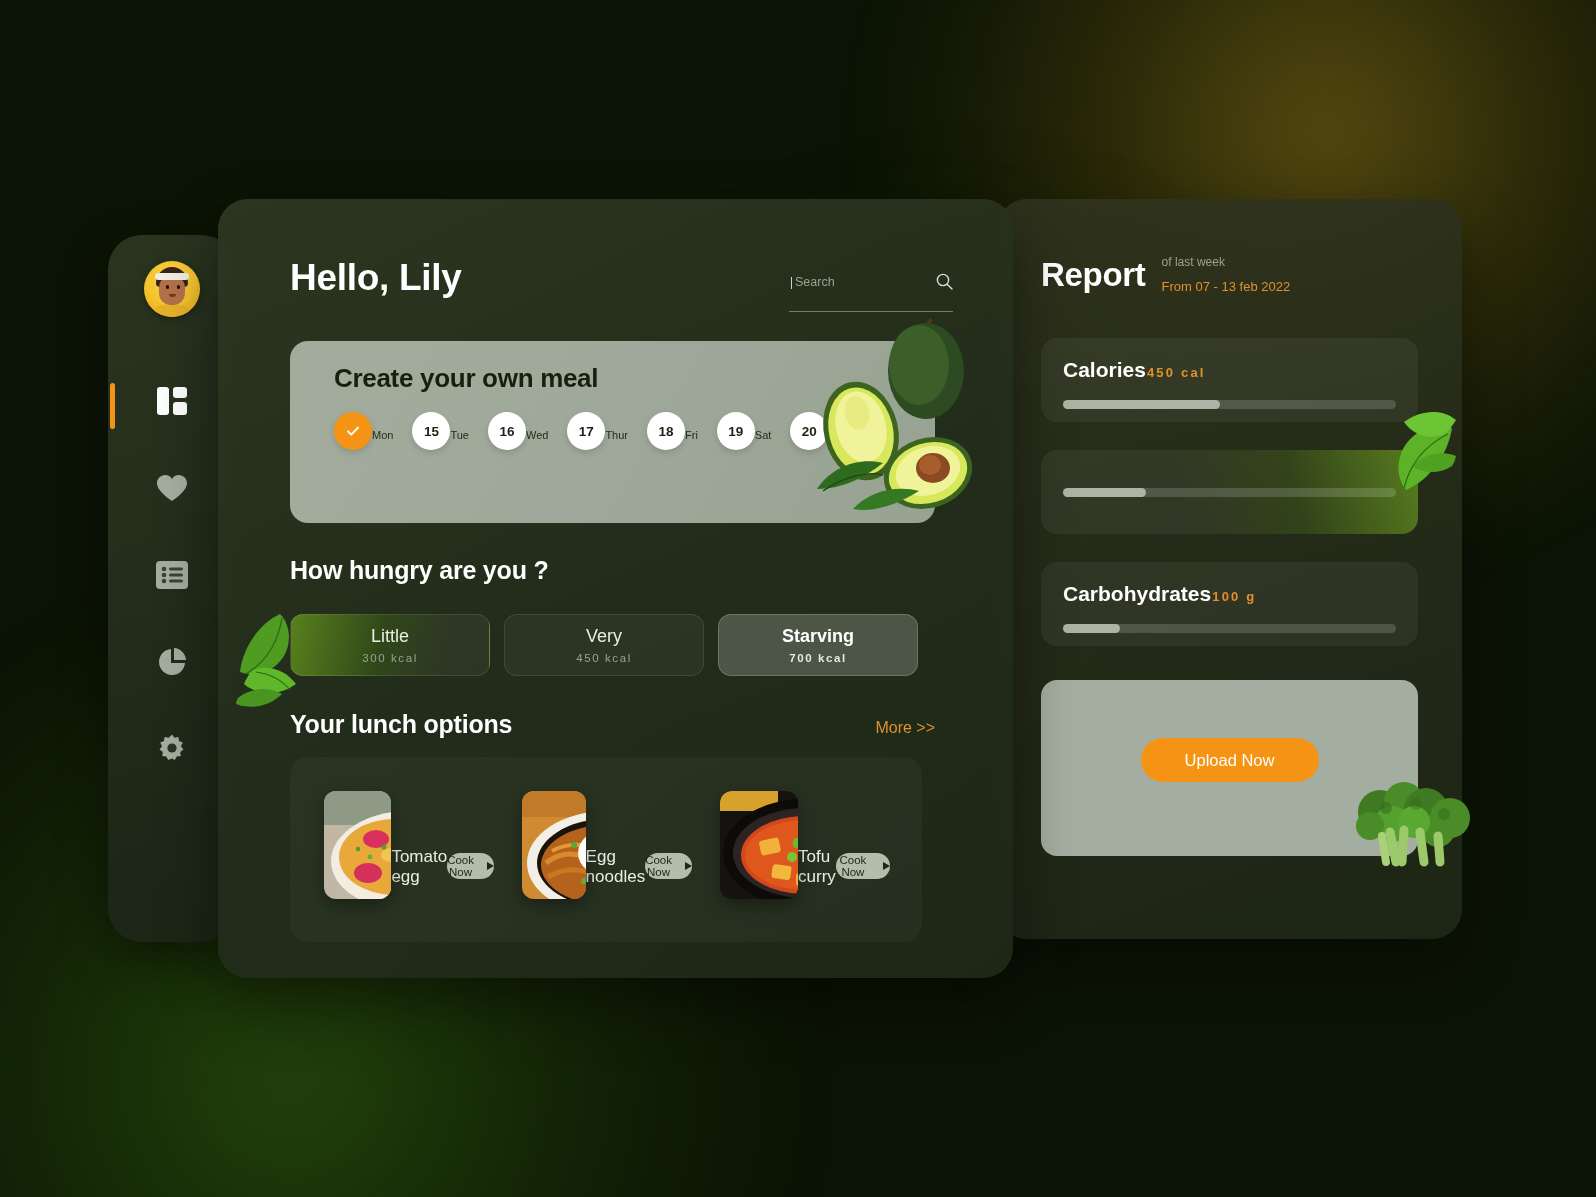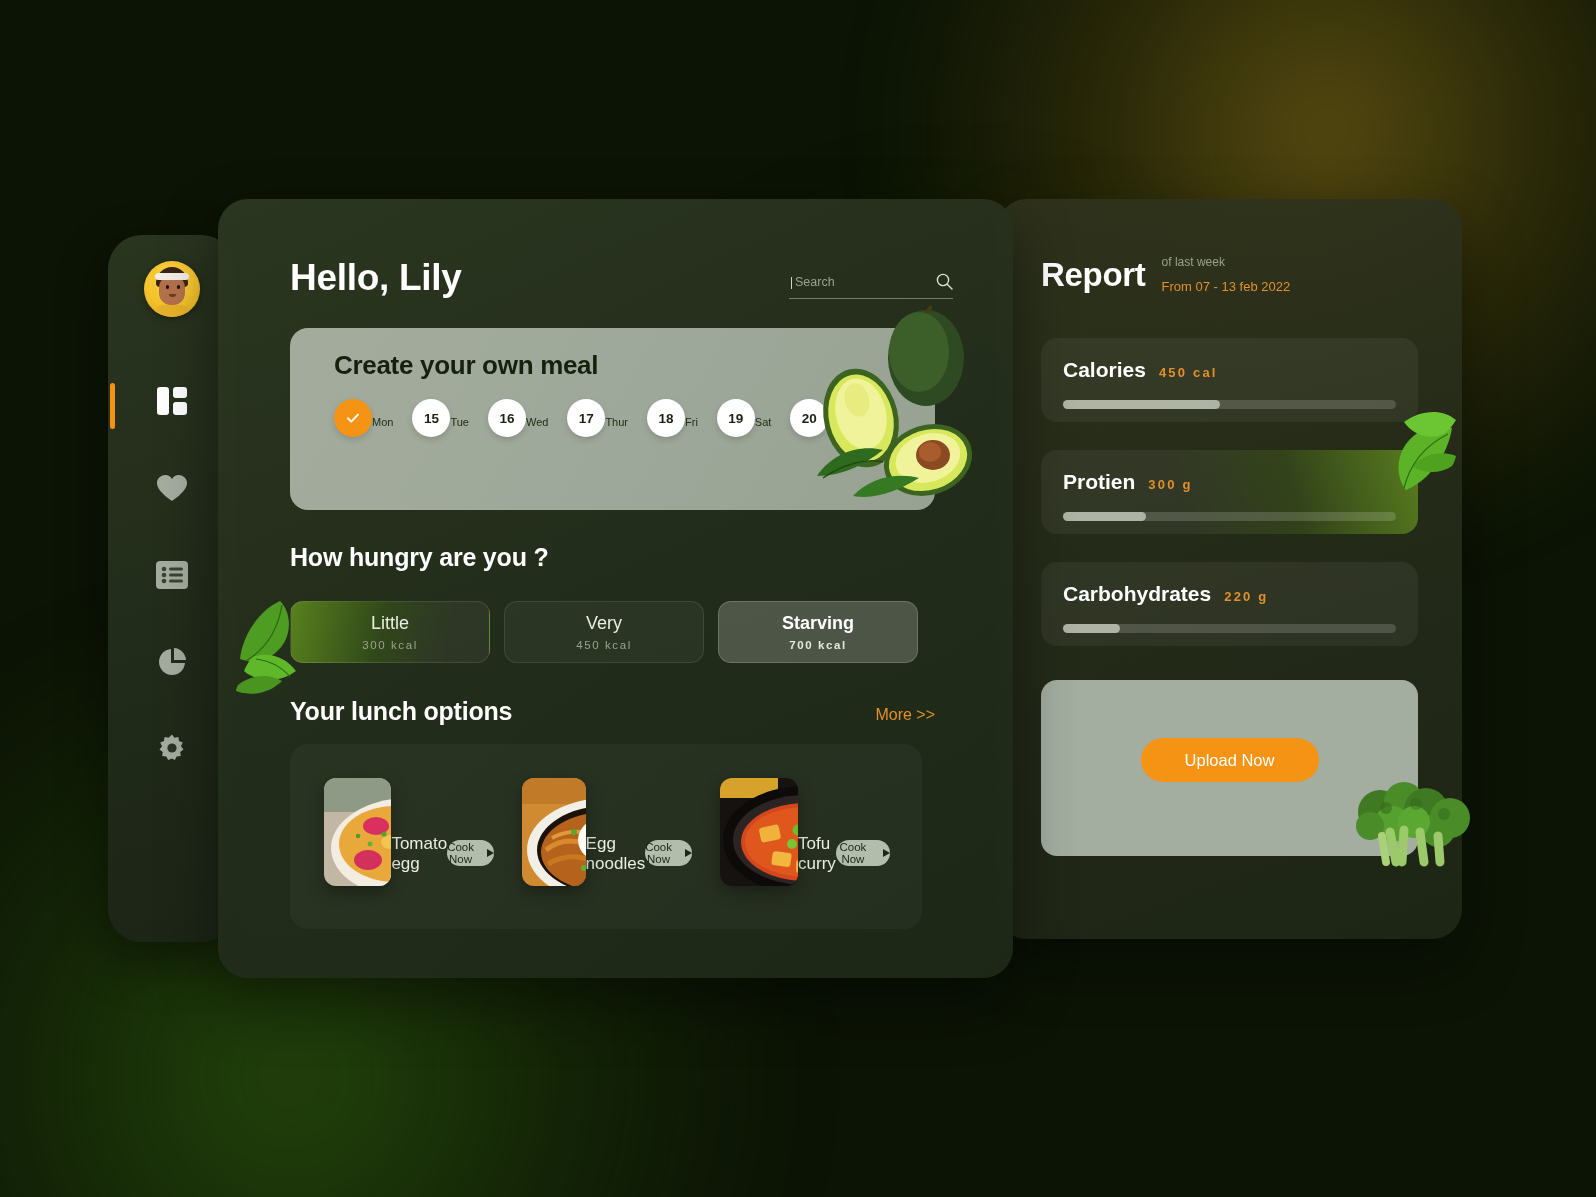--- a/index.html
+++ b/index.html
@@ -93,21 +93,21 @@
   }
   .greet {
     font-size:37px; font-weight:700; color:#fff; letter-spacing:-0.3px;
     display:inline-block;
   }
   .topbar { display:flex; align-items:flex-start; justify-content:space-between; }
   .search-wrap {
     margin-top:16px; width:164px;
     border-bottom:1px solid rgba(210,220,200,0.45);
     display:flex; align-items:center; justify-content:space-between;
-    padding-bottom:8px;
+    padding-bottom:21px;
   }
   .search-input {
     background:transparent; border:none; outline:none;
     color:#c6cdbd; font-size:12.5px; font-family:"Liberation Sans", sans-serif;
     width:120px; padding-left:6px;
   }
   .search-input::placeholder { color:#9aa291; }
   .caret {
     position:absolute; width:1px; height:12px; background:#cfd6c6;
   }
@@ -208,21 +208,21 @@
   .rep-sub1 { font-size:12px; color:#9aa28f; }
   .rep-sub2 { font-size:13px; color:#e1902c; margin-top:10px; }
 
   .nutri {
     margin-top:28px; width:377px; height:84px;
     border-radius:16px; position:relative;
     background:rgba(255,255,255,0.055);
     padding:20px 22px 0 22px; overflow:visible;
   }
   .nutri.first { margin-top:44px; }
-  .nutri .n-row { display:flex; align-items:baseline; gap:13px; position:relative; z-index:2; }
+  .nutri .n-row { display:flex; align-items:baseline; gap:1px; position:relative; z-index:2; }
   .nutri .n-name { font-size:21px; font-weight:700; color:#fff; }
   .nutri .n-val { font-size:13px; color:#e1902c; letter-spacing:2.2px; font-weight:700; }
   .bar {
     margin-top:18px; height:9px; border-radius:5px;
     background:rgba(255,255,255,0.16); position:relative; z-index:2;
   }
   .bar .fill {
     height:100%; border-radius:5px;
     background:rgba(230,238,222,0.62);
   }
@@ -521,34 +521,30 @@
 
   <div class="nutri leafglow">
     <div class="mint-r1">
       <svg width="110" height="100" viewBox="0 0 110 100">
         <path d="M58 86C48 74 48 54 58 40c12-16 30-22 46-16-4 26-22 52-46 62z" fill="#5cb328"></path>
         <path d="M96 30c-14 6-30 2-40-12 16-12 38-14 52-2-3 5-7 10-12 14z" fill="#6cc633"></path>
         <path d="M104 62c-12 8-28 8-40 0 12-12 30-16 44-10-1 4-2 7-4 10z" fill="#4fa220"></path>
         <path d="M56 84c6-24 20-42 44-54" stroke="#2e7012" stroke-width="1.3" fill="none"></path>
       </svg>
     </div>
-    <div class="n-row">
-      <span class="n-name">Protien</span>
-      <span class="n-val">300 g</span>
-    </div>
     <div class="bar">
       <div class="fill" style="width:25%"></div>
     </div>
   </div>
 
 
   <div class="nutri">
     <div class="n-row">
       <span class="n-name">Carbohydrates</span>
-      <span class="n-val">220 g</span>
+      <span class="n-val">100 g</span>
     </div>
     <div class="bar">
       <div class="fill" style="width:17%"></div>
     </div>
   </div>
 
   <div class="share">
     <button class="upload-btn">Upload Now</button>
     <div class="broccoli">
       <svg width="130" height="100" viewBox="0 0 130 100">

